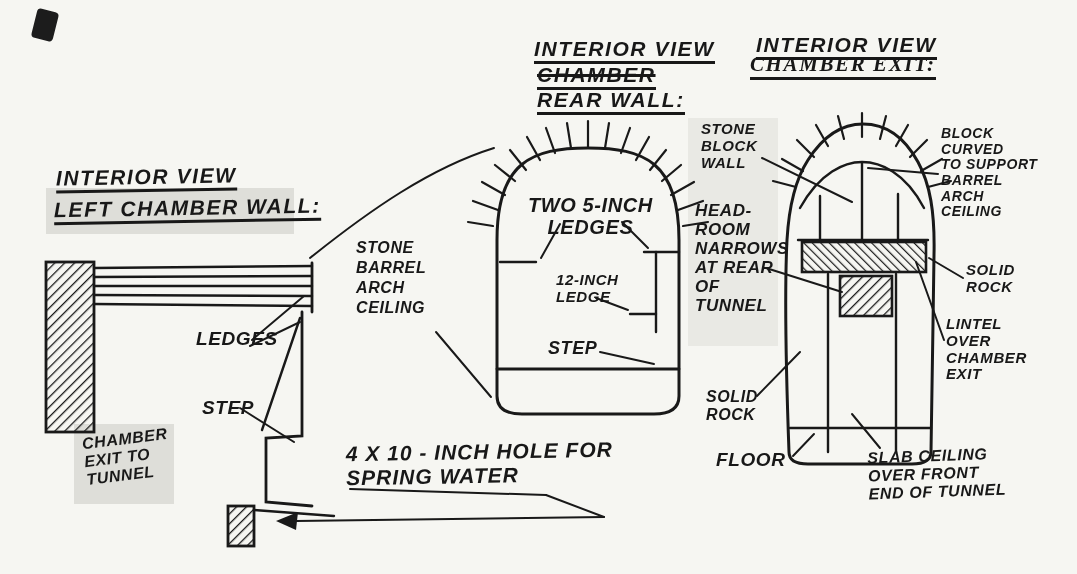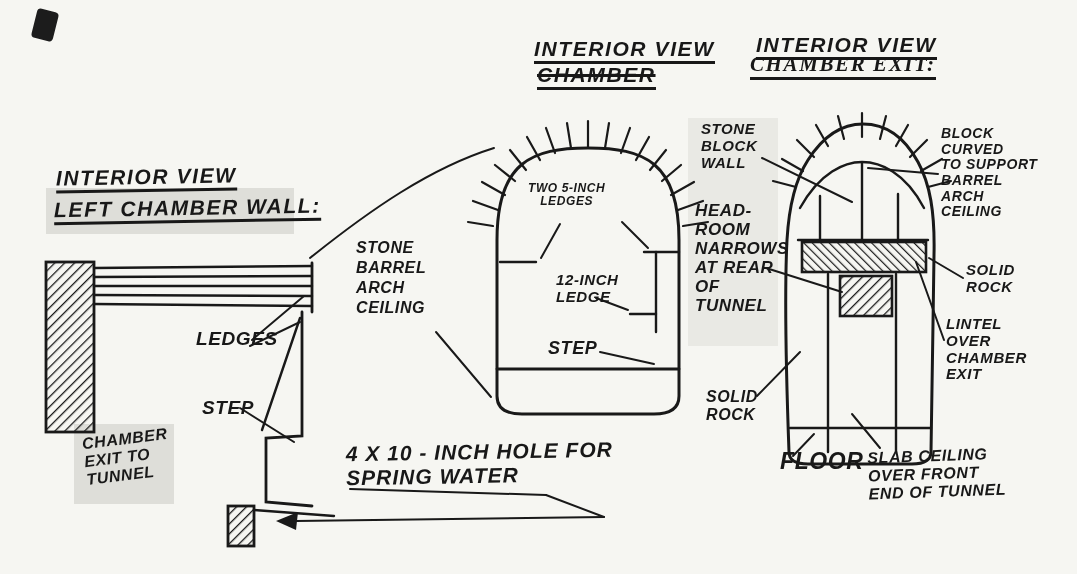--- a/index.html
+++ b/index.html
@@ -146,44 +146,45 @@
   <div class="hand" style="left:202px;top:397px;font-size:19px;">STEP</div>
   <div class="hand" style="left:84px;top:430px;font-size:16px;transform:rotate(-7deg);">CHAMBER
 EXIT TO
 TUNNEL</div>
 
   <div class="hand" style="left:346px;top:440px;font-size:21px;letter-spacing:1px;transform:rotate(-1deg);">4 X 10 - INCH HOLE FOR
 SPRING WATER</div>
 
   <div class="hand title u" style="left:534px;top:38px;">INTERIOR VIEW</div>
   <div class="hand title u strike" style="left:537px;top:64px;">CHAMBER</div>
+  <div class="hand title u" style="left:537px;top:89px;">REAR WALL:</div>
   <div class="hand" style="left:356px;top:238px;font-size:16px;line-height:1.25;">STONE
 BARREL
 ARCH
 CEILING</div>
-  <div class="hand ctr" style="left:528px;top:182px;font-size:12px;">TWO 5-INCH
+  <div class="hand ctr" style="left:528px;top:194px;font-size:20px;">TWO 5-INCH
 LEDGES</div>
   <div class="hand" style="left:508px;top:272px;font-size:15px;margin-left:48px;">12-INCH
 LEDGE</div>
   <div class="hand" style="left:548px;top:338px;font-size:18px;">STEP</div>
 
   <div class="hand title u" style="left:756px;top:34px;">INTERIOR VIEW</div>
   <div class="hand title u" style="left:750px;top:54px;font-family:Liberation Serif, serif;">CHAMBER EXIT:</div>
   <div class="hand" style="left:701px;top:121px;font-size:15px;">STONE
 BLOCK
 WALL</div>
   <div class="hand" style="left:695px;top:201px;font-size:17px;">HEAD-
 ROOM
 NARROWS
 AT REAR
 OF
 TUNNEL</div>
   <div class="hand" style="left:706px;top:388px;font-size:16px;">SOLID
 ROCK</div>
-  <div class="hand" style="left:780px;top:449px;font-size:23px;">FLOOR</div>
+  <div class="hand" style="left:716px;top:449px;font-size:19px;">FLOOR</div>
   <div class="hand" style="left:941px;top:126px;font-size:14px;">BLOCK
 CURVED
 TO SUPPORT
 BARREL
 ARCH
 CEILING</div>
   <div class="hand" style="left:966px;top:262px;font-size:15px;">SOLID
 ROCK</div>
   <div class="hand" style="left:946px;top:316px;font-size:15px;">LINTEL
 OVER

